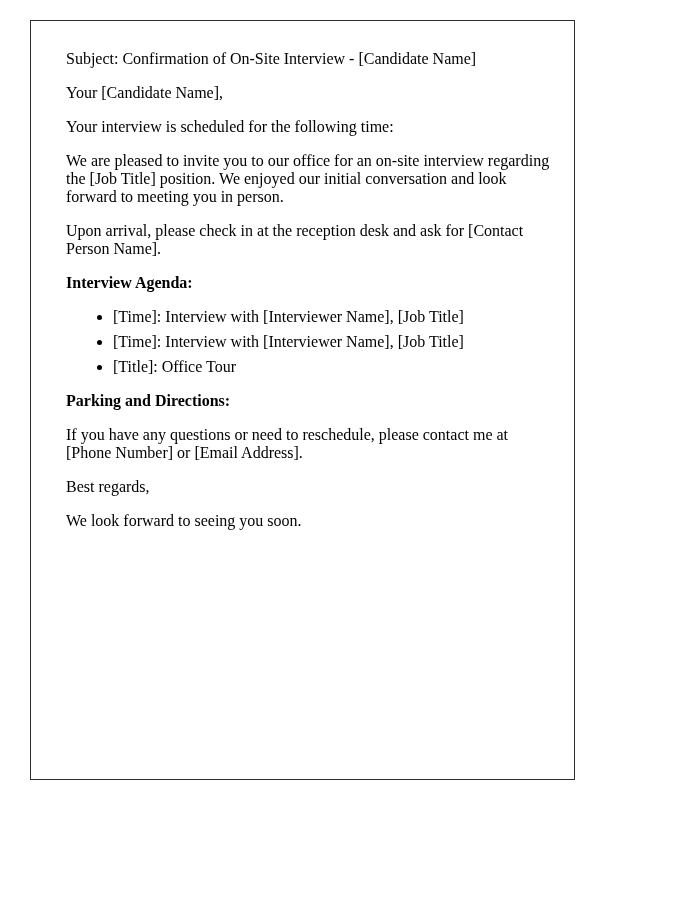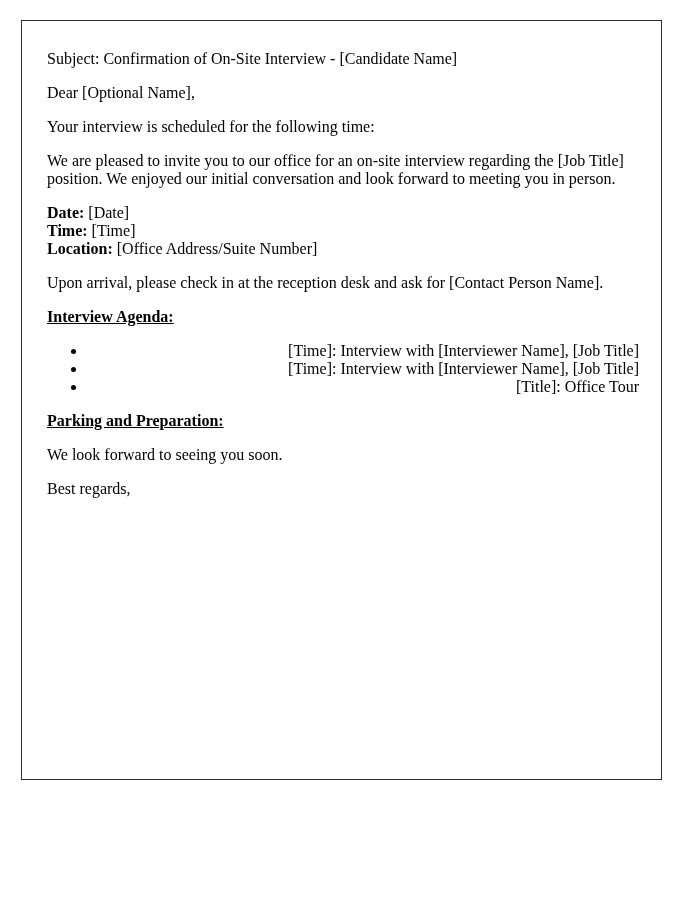--- a/index.html
+++ b/index.html
@@ -11,64 +11,64 @@
     width: 700px;
     height: 900px;
     position: relative;
     font-family: "Liberation Serif", "DejaVu Serif", serif;
     font-size: 16px;
     line-height: 18px;
     color: #000000;
   }
   .frame {
     position: absolute;
-    left: 21px;
+    left: 30px;
     top: 20px;
-    width: 641px;
+    width: 545px;
     height: 760px;
     box-sizing: border-box;
     border: 1.5px solid #2e2e2e;
-    padding: 13px 22px 0 25px;
+    padding: 13px 22px 0 35px;
     overflow: hidden;
     background: #ffffff;
   }
   p { margin: 16px 0; }
   ul { margin: 16px 0; padding-left: 40px; list-style-type: disc; }
-  li { margin: 0; padding: 0; text-align: right; }
-  .b { font-weight: bold; text-decoration: underline; }
+  li { margin: 7px; padding: 0; }
+  .b { font-weight: bold; }
 </style>
 </head>
 <body>
 
 <div class="frame">
 
   <p>Subject: Confirmation of On-Site Interview - [Candidate Name]</p>
 
-  <p>Dear [Optional Name],</p>
+  <p>Your [Candidate Name],</p>
 
   <p>Your interview is scheduled for the following time:</p>
 
   <p>We are pleased to invite you to our office for an on-site interview regarding the [Job Title] position. We enjoyed our initial conversation and look forward to meeting you in person.</p>
 
-  <p><strong>Date:</strong> <span>[Date]</span><br><strong>Time:</strong> <span>[Time]</span><br><strong>Location:</strong> <span>[Office Address/Suite Number]</span></p>
 
   <p>Upon arrival, please check in at the reception desk and ask for [Contact Person Name].</p>
 
   <p class="b">Interview Agenda:</p>
 
   <ul>
     <li>[Time]: Interview with [Interviewer Name], [Job Title]</li>
     <li>[Time]: Interview with [Interviewer Name], [Job Title]</li>
     <li>[Title]: Office Tour</li>
   </ul>
 
 
 
-  <p class="b">Parking and Preparation:</p>
+  <p class="b">Parking and Directions:</p>
 
 
+  <p>If you have any questions or need to reschedule, please contact me at [Phone Number] or [Email Address].</p>
+
+  <p>Best regards,</p>
 
   <p>We look forward to seeing you soon.</p>
-
-  <p>Best regards,</p>
 
 
 </div>
 
 </body></html>

